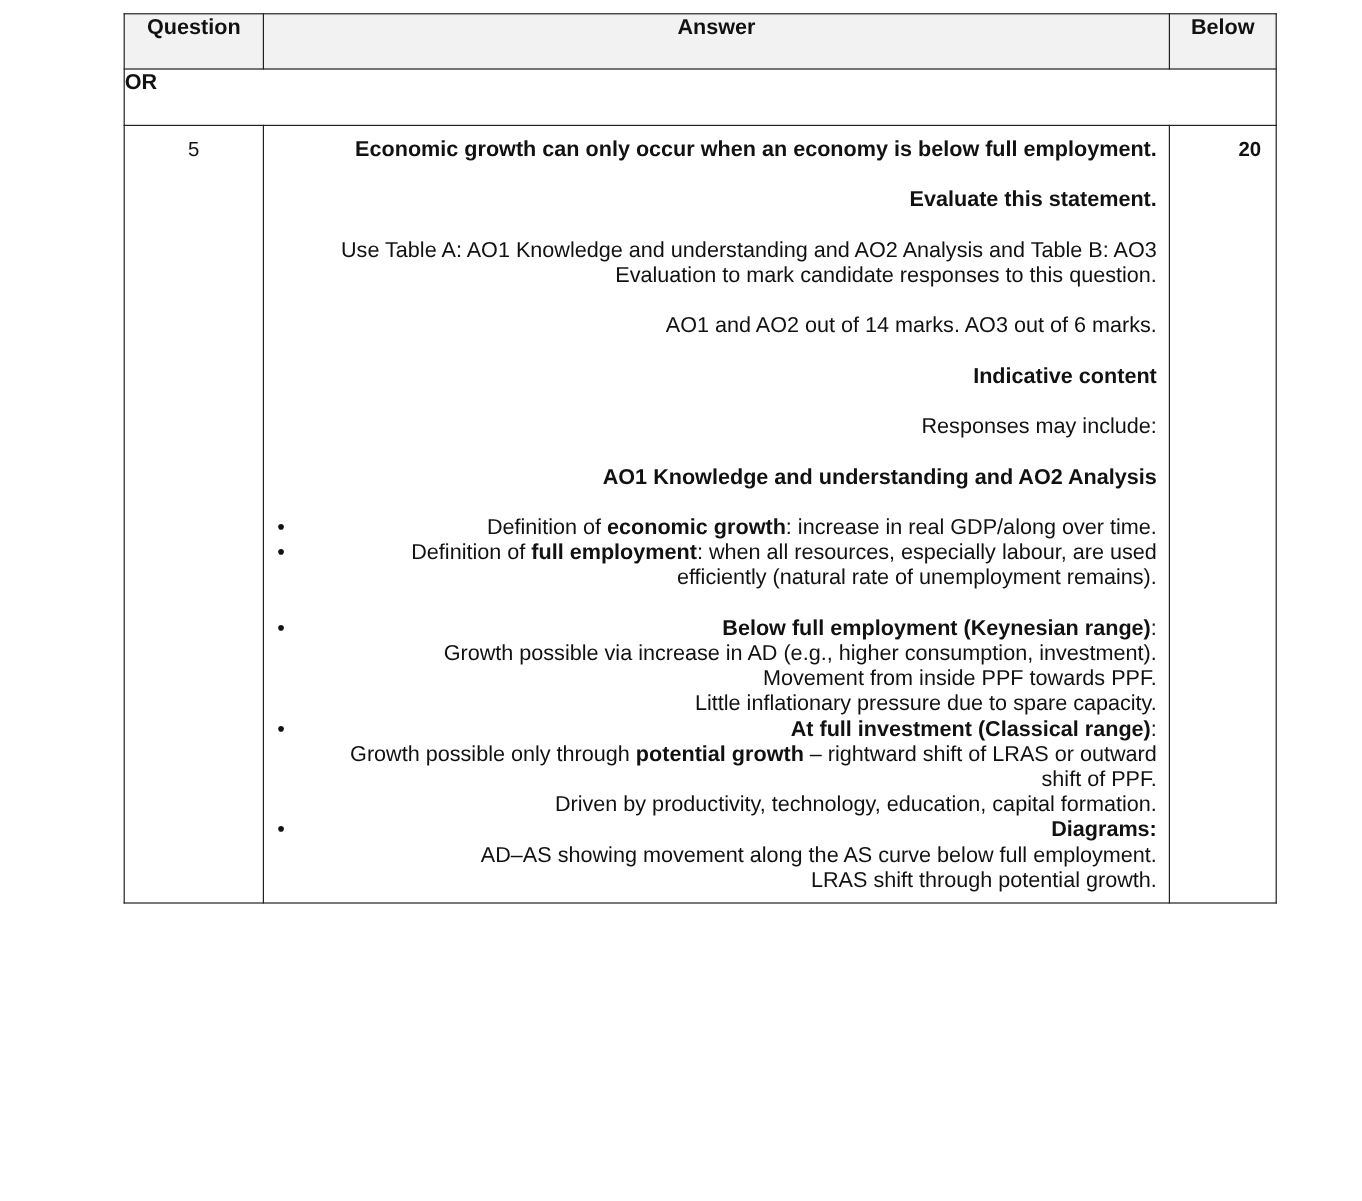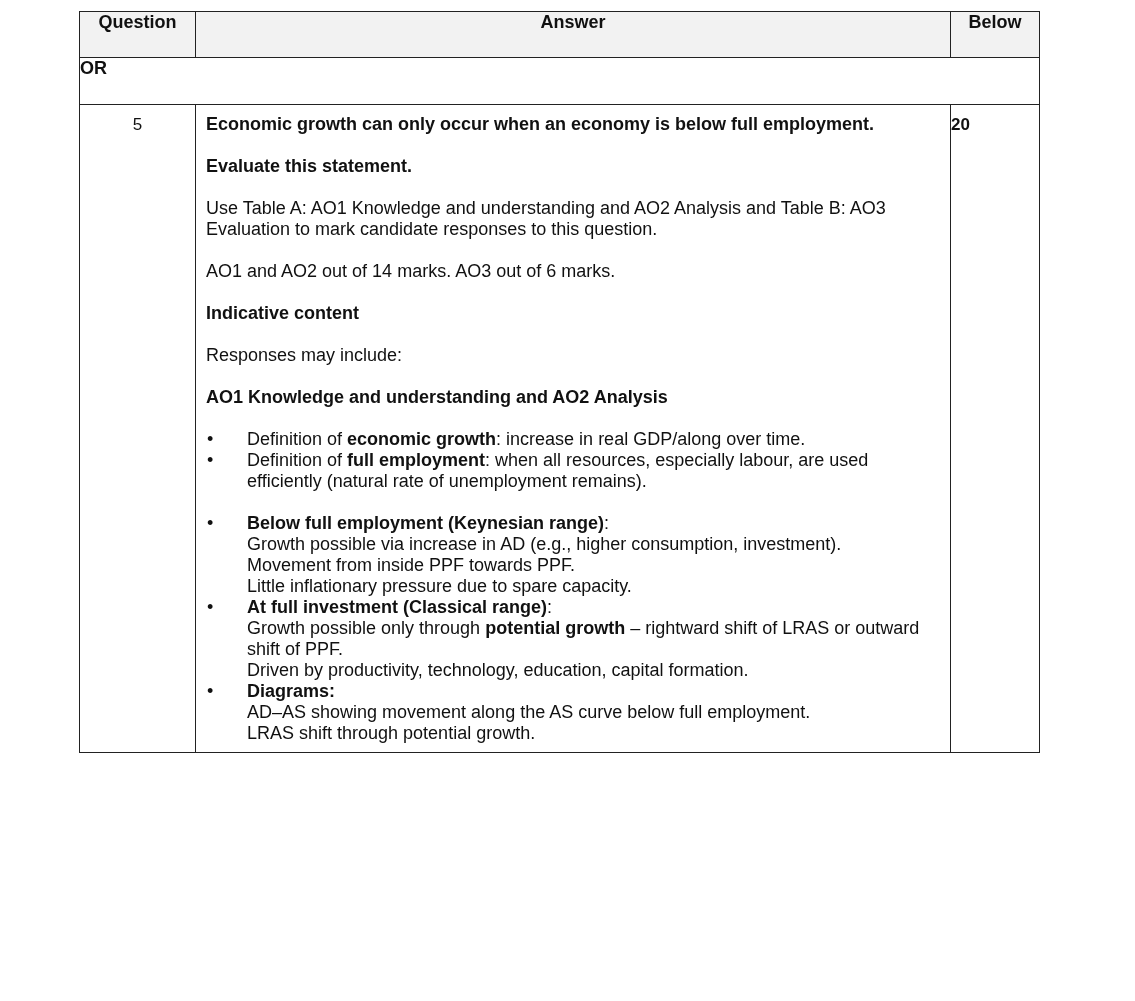--- a/index.html
+++ b/index.html
@@ -1,27 +1,27 @@
 <!DOCTYPE html>
 <html><head>
   <meta charset="utf-8">
   <style>
     html, body { margin: 0; padding: 0; background: #ffffff; }
     body { width: 1135px; height: 1001px; position: relative; font-family: "Liberation Sans", sans-serif; color: #111; }
-    .sheet { position: absolute; left: 79px; top: 11px; width: 960px; }
+    .sheet { position: absolute; left: 103px; top: 11px; width: 960px; }
     table.ms { border-collapse: collapse; width: 960px; table-layout: fixed; }
     table.ms td, table.ms th { border: 1.5px solid #222; vertical-align: top; padding: 0; }
     col.c1 { width: 116px; }
     col.c2 { width: 755px; }
     col.c3 { width: 89px; }
     .hdr th { background: #f2f2f2; height: 45px; font-size: 18px; font-weight: bold; text-align: center; vertical-align: middle; }
     .or-row td { height: 46px; font-weight: bold; font-size: 18px; vertical-align: middle; padding-left: 12px; border-top: 2.5px solid #222; border-bottom: 2.5px solid #222; }
     .qnum { text-align: center; font-size: 17px; padding-top: 10px !important; }
-    .marks { text-align: left; font-size: 17px; font-weight: bold; padding: 10px 12px 0 0 !important; }
-    .answer { padding: 9px 10px 8px 10px !important; font-size: 18px; line-height: 21px; }
+    .marks { text-align: right; font-size: 17px; font-weight: bold; padding: 10px 12px 0 0 !important; }
+    .answer { padding: 9px 10px 8px 10px !important; font-size: 18px; line-height: 21px; text-align: right; }
     .answer p { margin: 0; }
     .b { font-weight: bold; }
     .gap { height: 21px; }
     ul.bl { list-style: none; margin: 0; padding: 0; }
     ul.bl li { position: relative; padding-left: 41px; }
     ul.bl li .bullet { position: absolute; left: 1px; top: 0; }
   </style>
 </head>
 <body>
 

